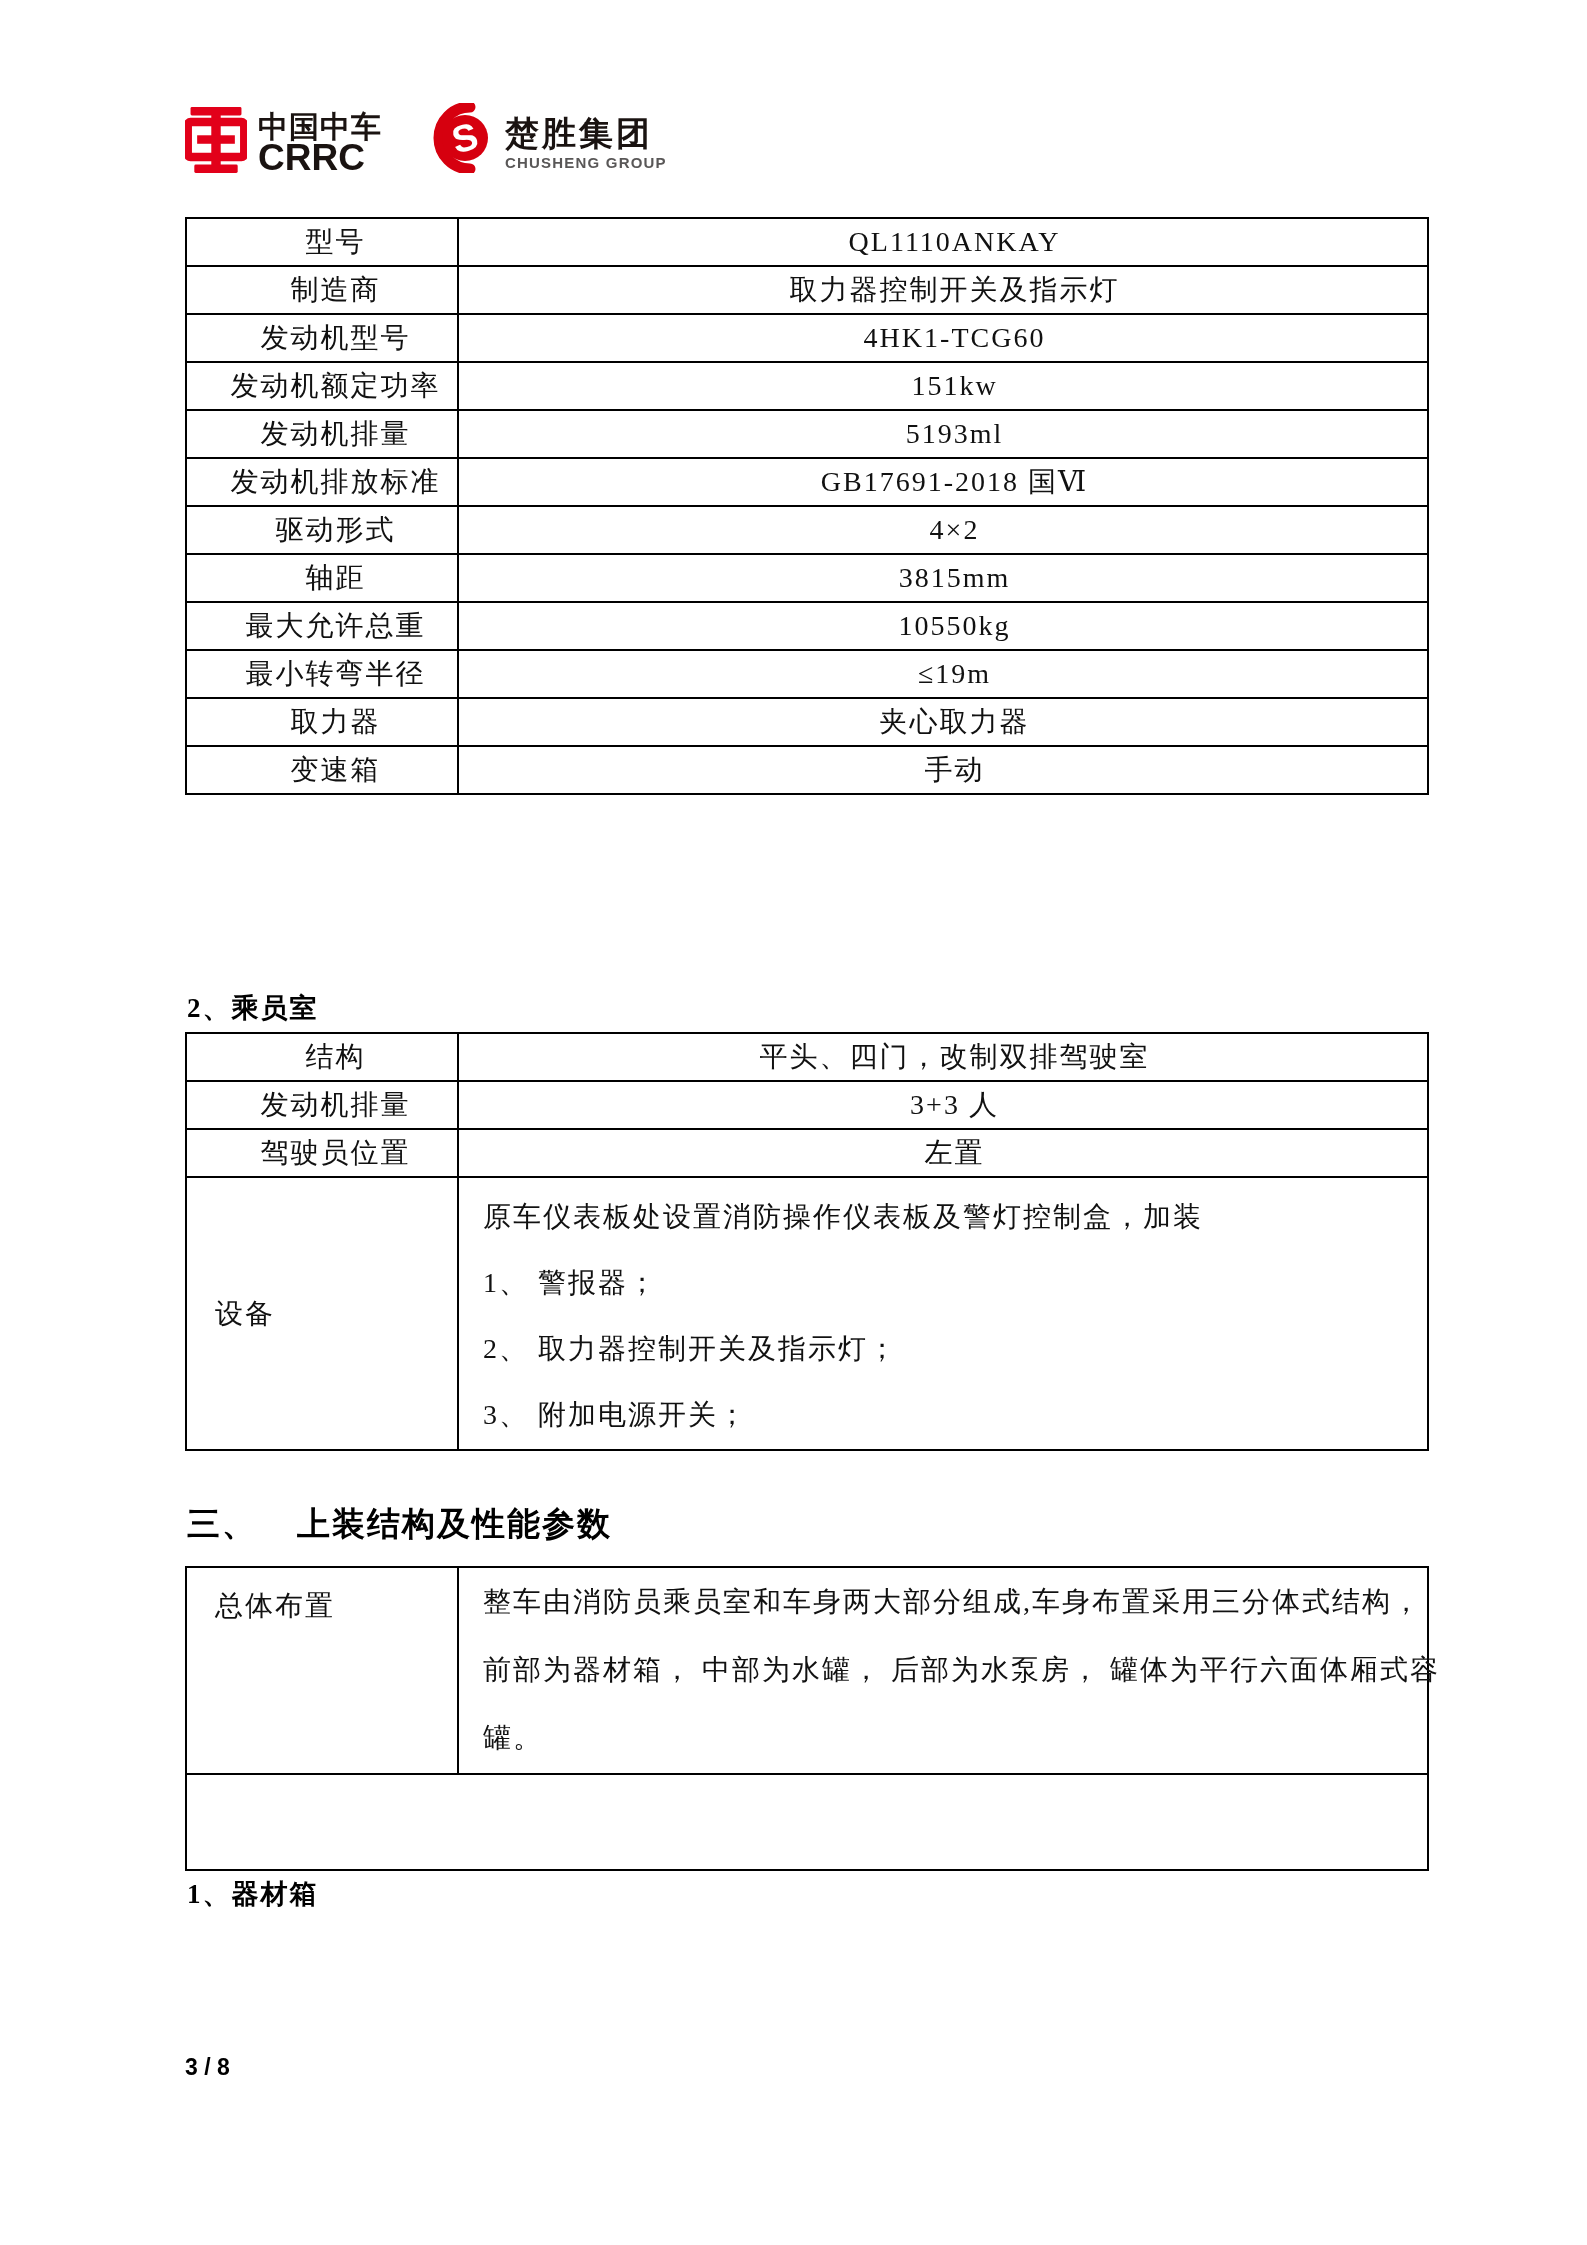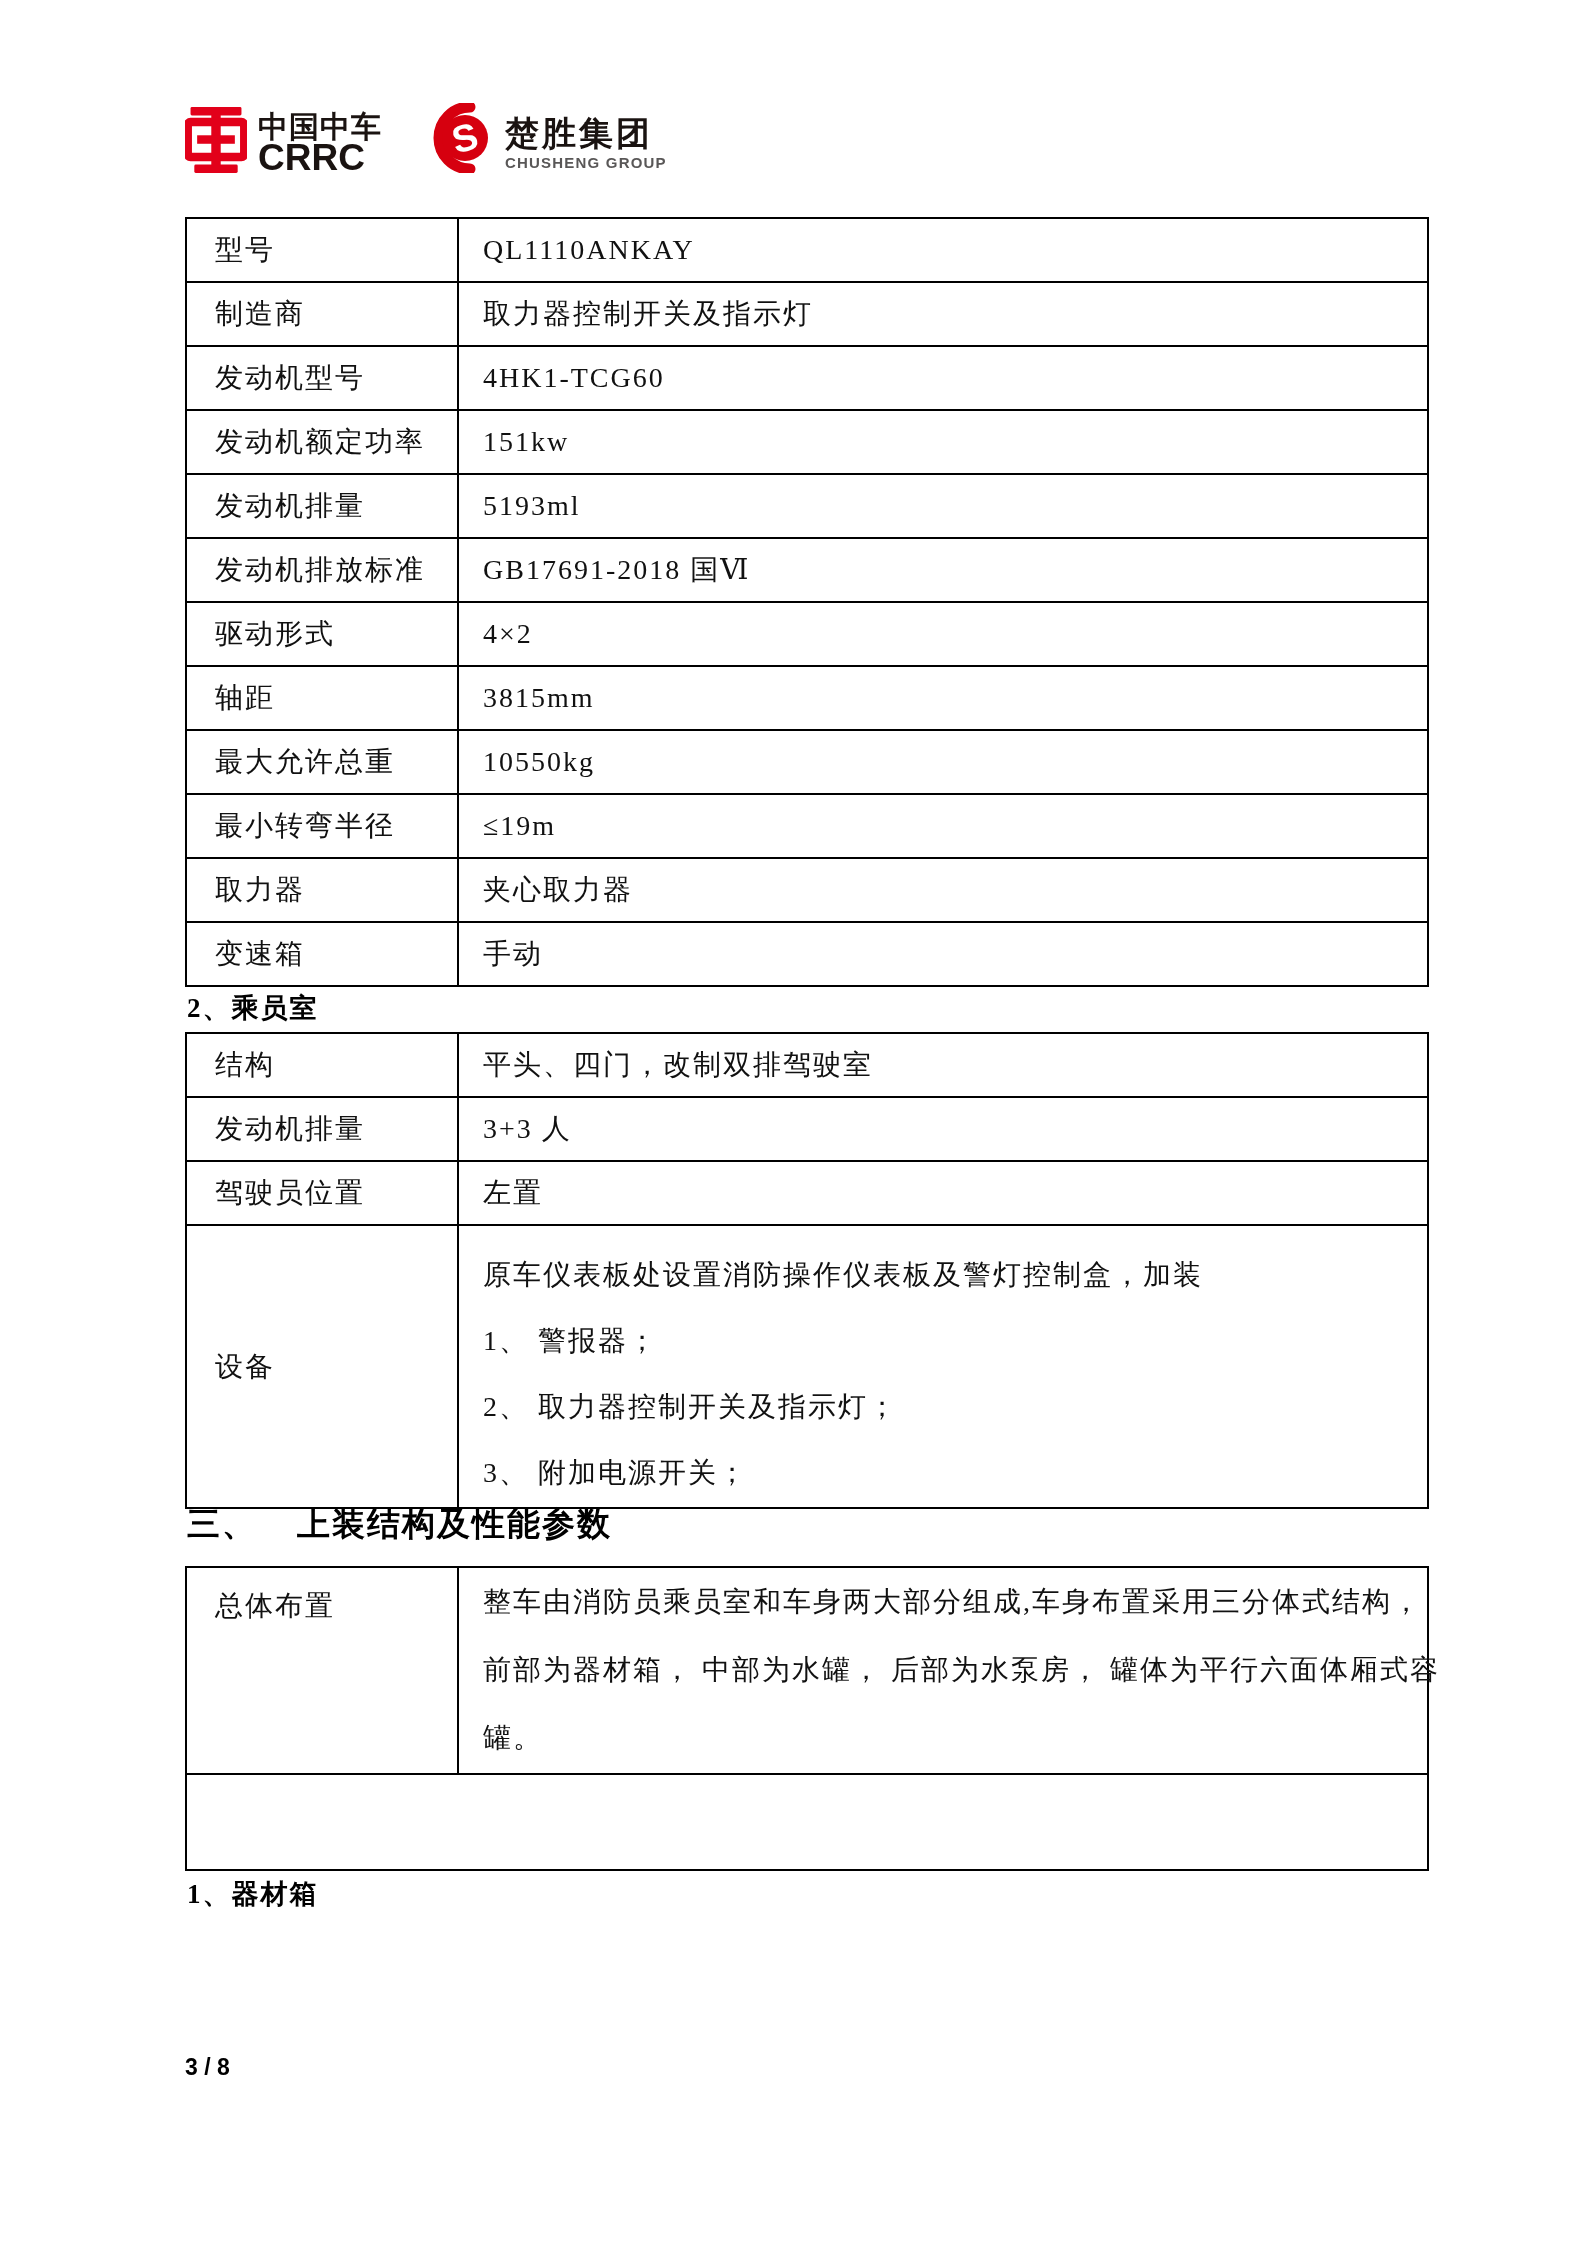--- a/index.html
+++ b/index.html
@@ -35,28 +35,28 @@
   table.spec td {
     border:2px solid #000;
     font-size:28px;
     letter-spacing:2px;
     color:#111;
   }
   col.c-label { width:272px; }
   col.c-value { width:970px; }
   td.lbl { padding-left:28px; }
   td.val { padding-left:24px; }
-  tr.std { height:64px; }
+  tr.std { height:48px;text-align:center; }
 
   #chassis-table { top:217px; }
   #crew-table    { top:1032px; }
   #upper-table   { top:1566px; }
 
   tr.equipment-row { height:270px; }
-  td.multi { vertical-align:top; padding-top:16px; }
+  td.multi { vertical-align:top; padding-top:6px; }
   td.multi .mline { line-height:66px; white-space:nowrap; }
 
   tr.overall-row { height:198px; }
   td.vtop { vertical-align:top; }
   #upper-table td.vtop { padding-top:4px; line-height:68px; }
   #upper-table td.multi { padding-top:0; }
   #upper-table td.multi .mline { line-height:68px; }
 
   tr.empty-row { height:96px; }
 

